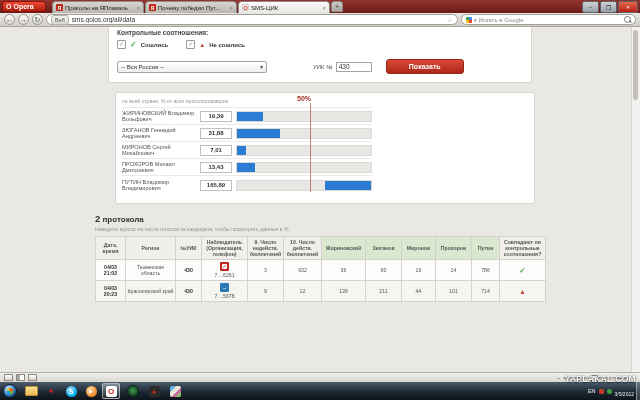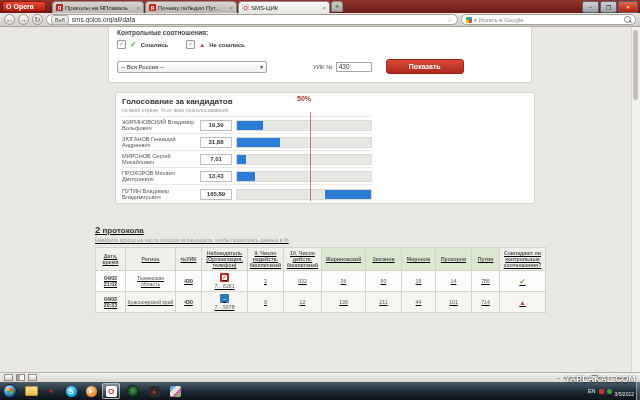--- a/index.html
+++ b/index.html
@@ -88,21 +88,21 @@
   .crow:last-child{height:18px;}
   .cname{width:78px;font-size:5.6px;color:#555;line-height:1.15;padding-right:2px;box-sizing:border-box;}
   .cval{width:30px;height:9px;background:#fff;border:1px solid #c2bfba;font-size:6px;font-weight:bold;color:#333;
     display:flex;align-items:center;justify-content:center;margin-right:4px;flex:0 0 auto;}
   .ctrack{flex:1;height:11px;background:#e8e7e4;border:1px solid #dcdad6;position:relative;box-sizing:border-box;}
   .cbar{position:absolute;top:0;bottom:0;background:#2c7bd4;}
   .vline{position:absolute;left:188px;top:-4px;bottom:2px;width:1px;background:rgba(160,60,48,.6);z-index:3;}
   .vlabel{position:absolute;left:174px;top:2px;width:28px;text-align:center;font-size:7px;font-weight:bold;color:#a03428;}
 
   
-  .proto{margin-top:20px;width:450px;text-decoration:underline;}
+  .proto{margin-top:9px;width:450px;}
   .proto-h{font-size:8px;font-weight:bold;color:#333;}
   .proto-h .cnt{font-size:9.5px;}
   .proto-hint{font-size:5.2px;color:#9a968f;margin:2px 0 4px 0;}
   table.pt{border-collapse:collapse;width:450px;table-layout:fixed;}
   .pt th,.pt td{border:1px solid #d5d2cd;font-size:5.2px;color:#555;text-align:center;
     padding:2px 1px;box-sizing:border-box;overflow:hidden;word-wrap:break-word;}
   .pt th{background:#f0efec;font-weight:bold;color:#555;}
   .pt th.cand{background:#d9e8cf;}
   .pt tr.r0 td{background:#fcfcfb;}
   .pt tr.r1 td{background:#f6f5f2;}
@@ -225,21 +225,20 @@
             <span>-- Вся Россия --</span>
             <span class="car">▾</span>
           </div>
           <span class="uiklbl">УИК №</span>
           <input class="uikinput" value="430" style="">
           <div class="showbtn">Показать</div>
         </div>
       </div>
 
       <div class="card chart">
-        <div class="ch-title">Голосование за кандидатов</div>
         <div class="ch-sub">по всей стране, % от всех проголосовавших</div>
         <div class="vlabel">50%</div>
         <div class="ch-rows">
           <div class="vline"></div>
           <div class="crow">
             <div class="cname">ЖИРИНОВСКИЙ Владимир Вольфович</div>
             <div class="cval">19,39</div>
             <div class="ctrack">
                 <div class="cbar" style="left: 0%; width: 19.39%; background: rgb(44, 123, 212);"></div>
               </div>

